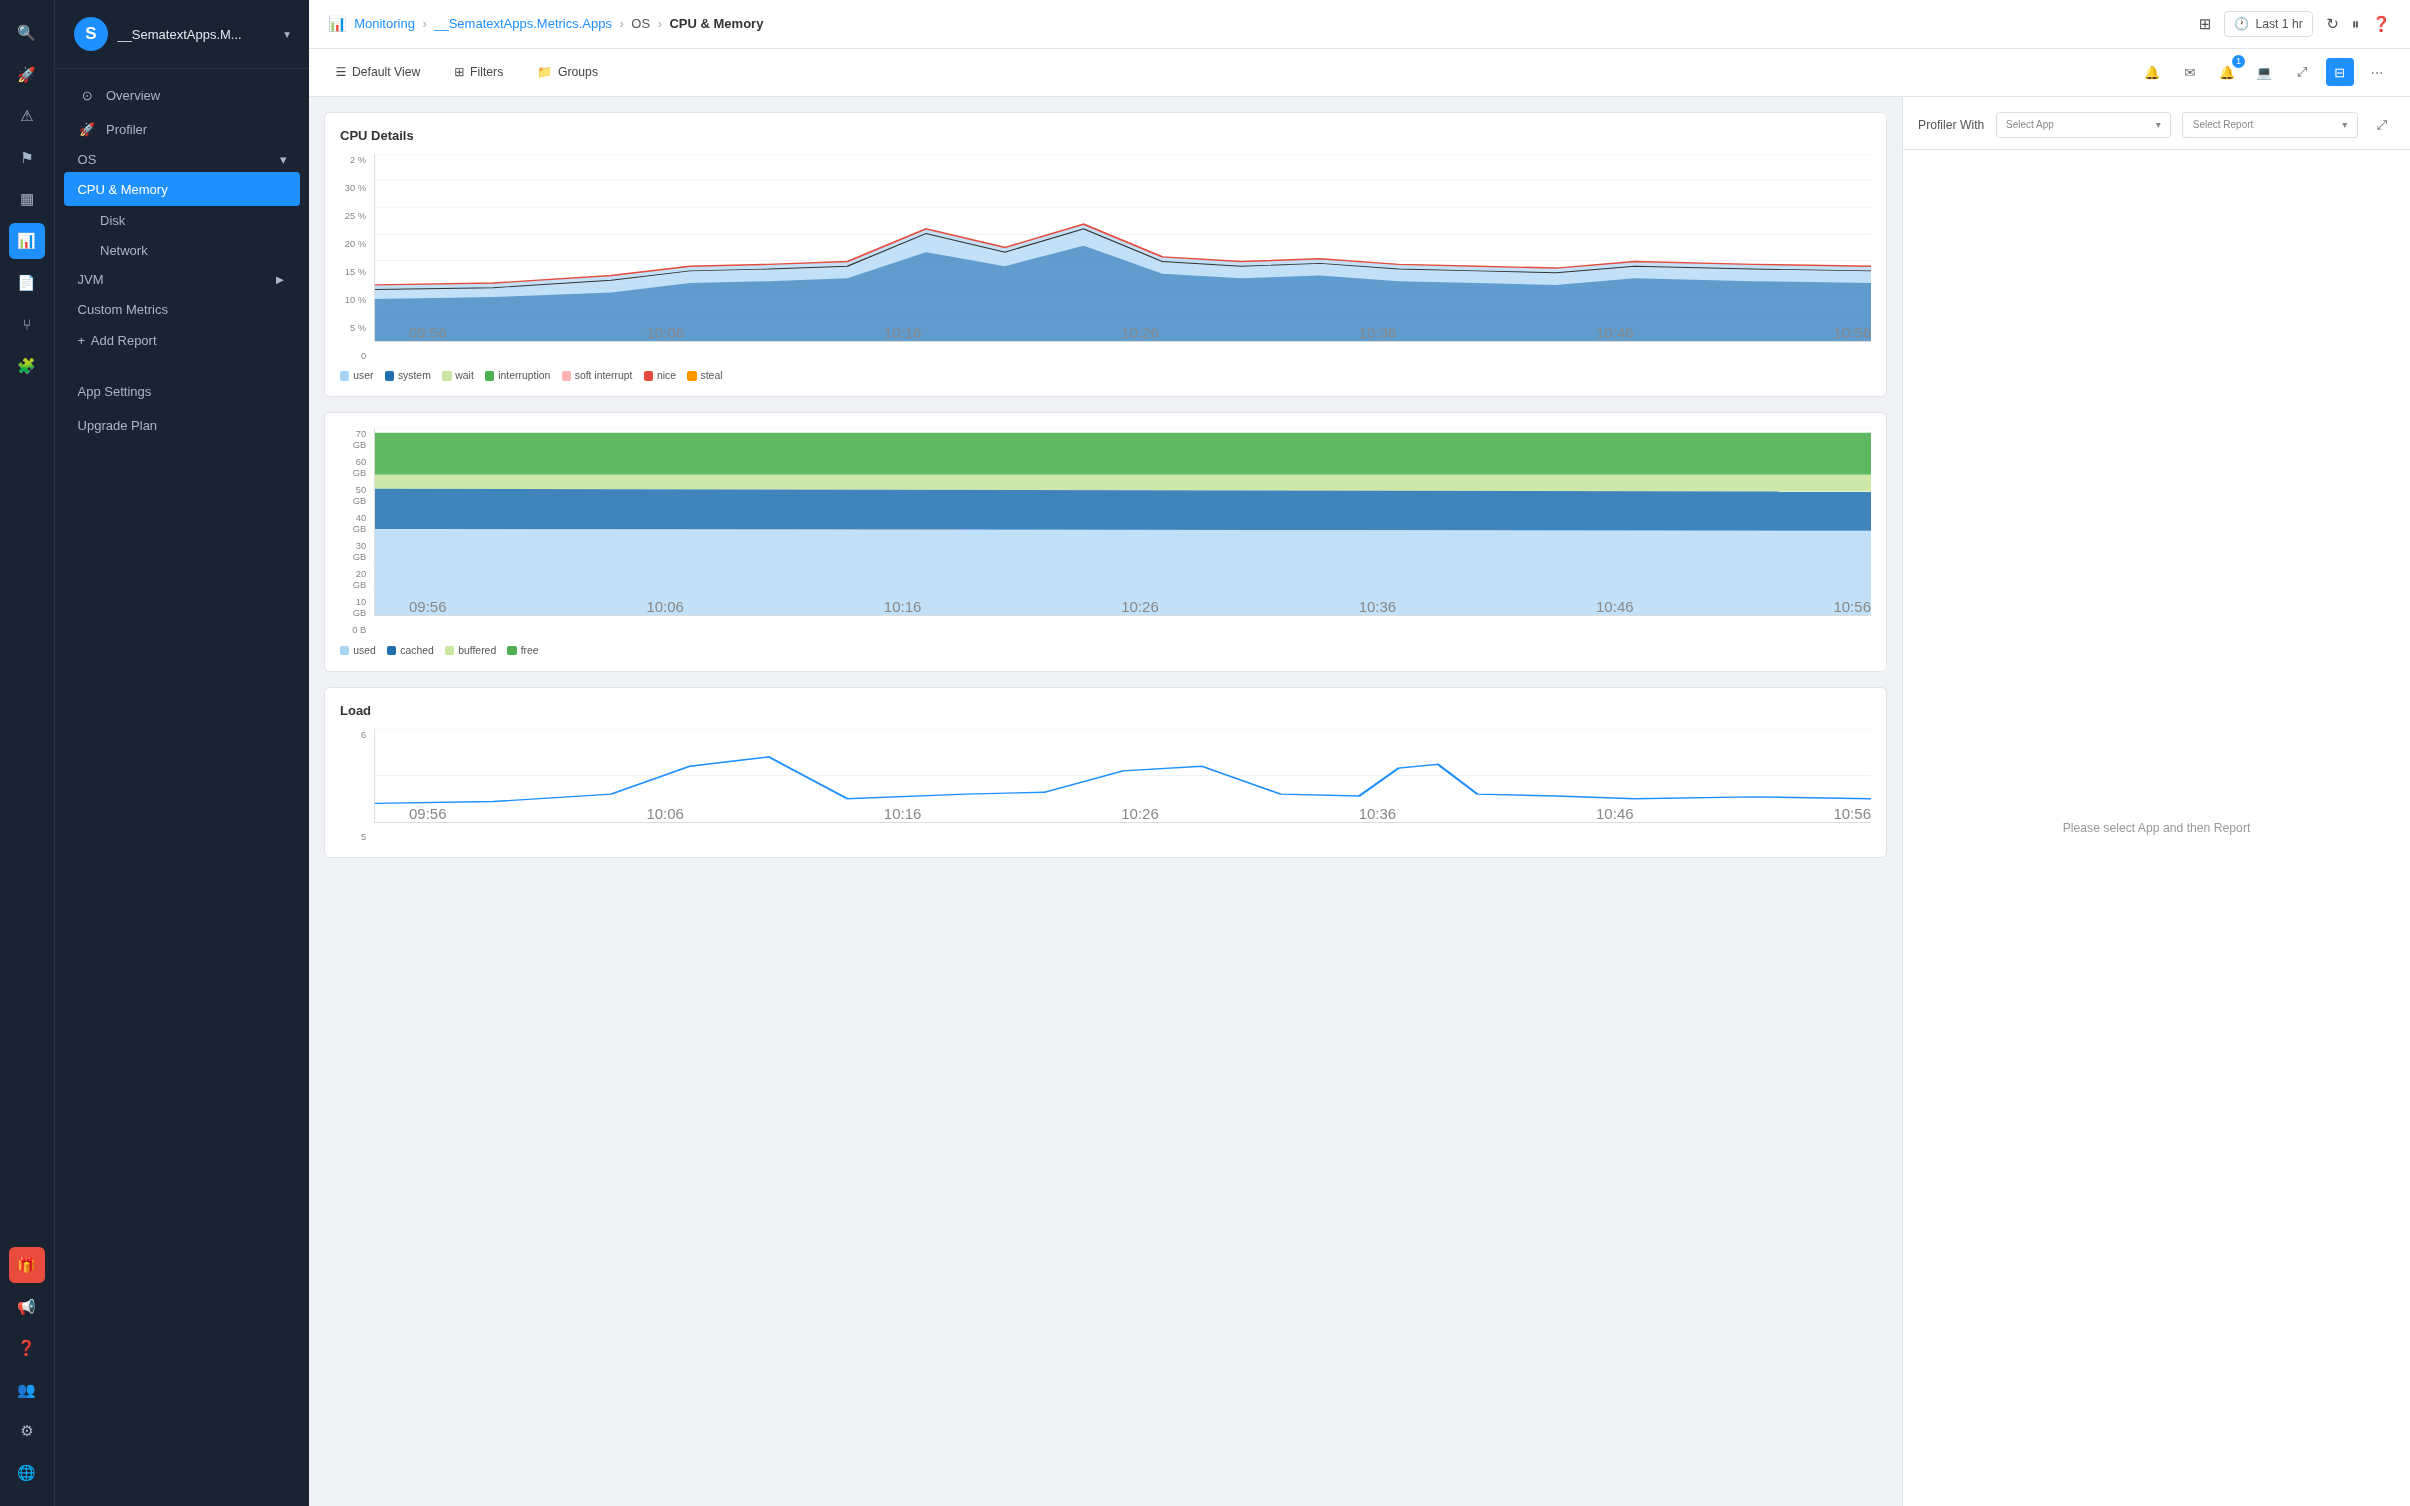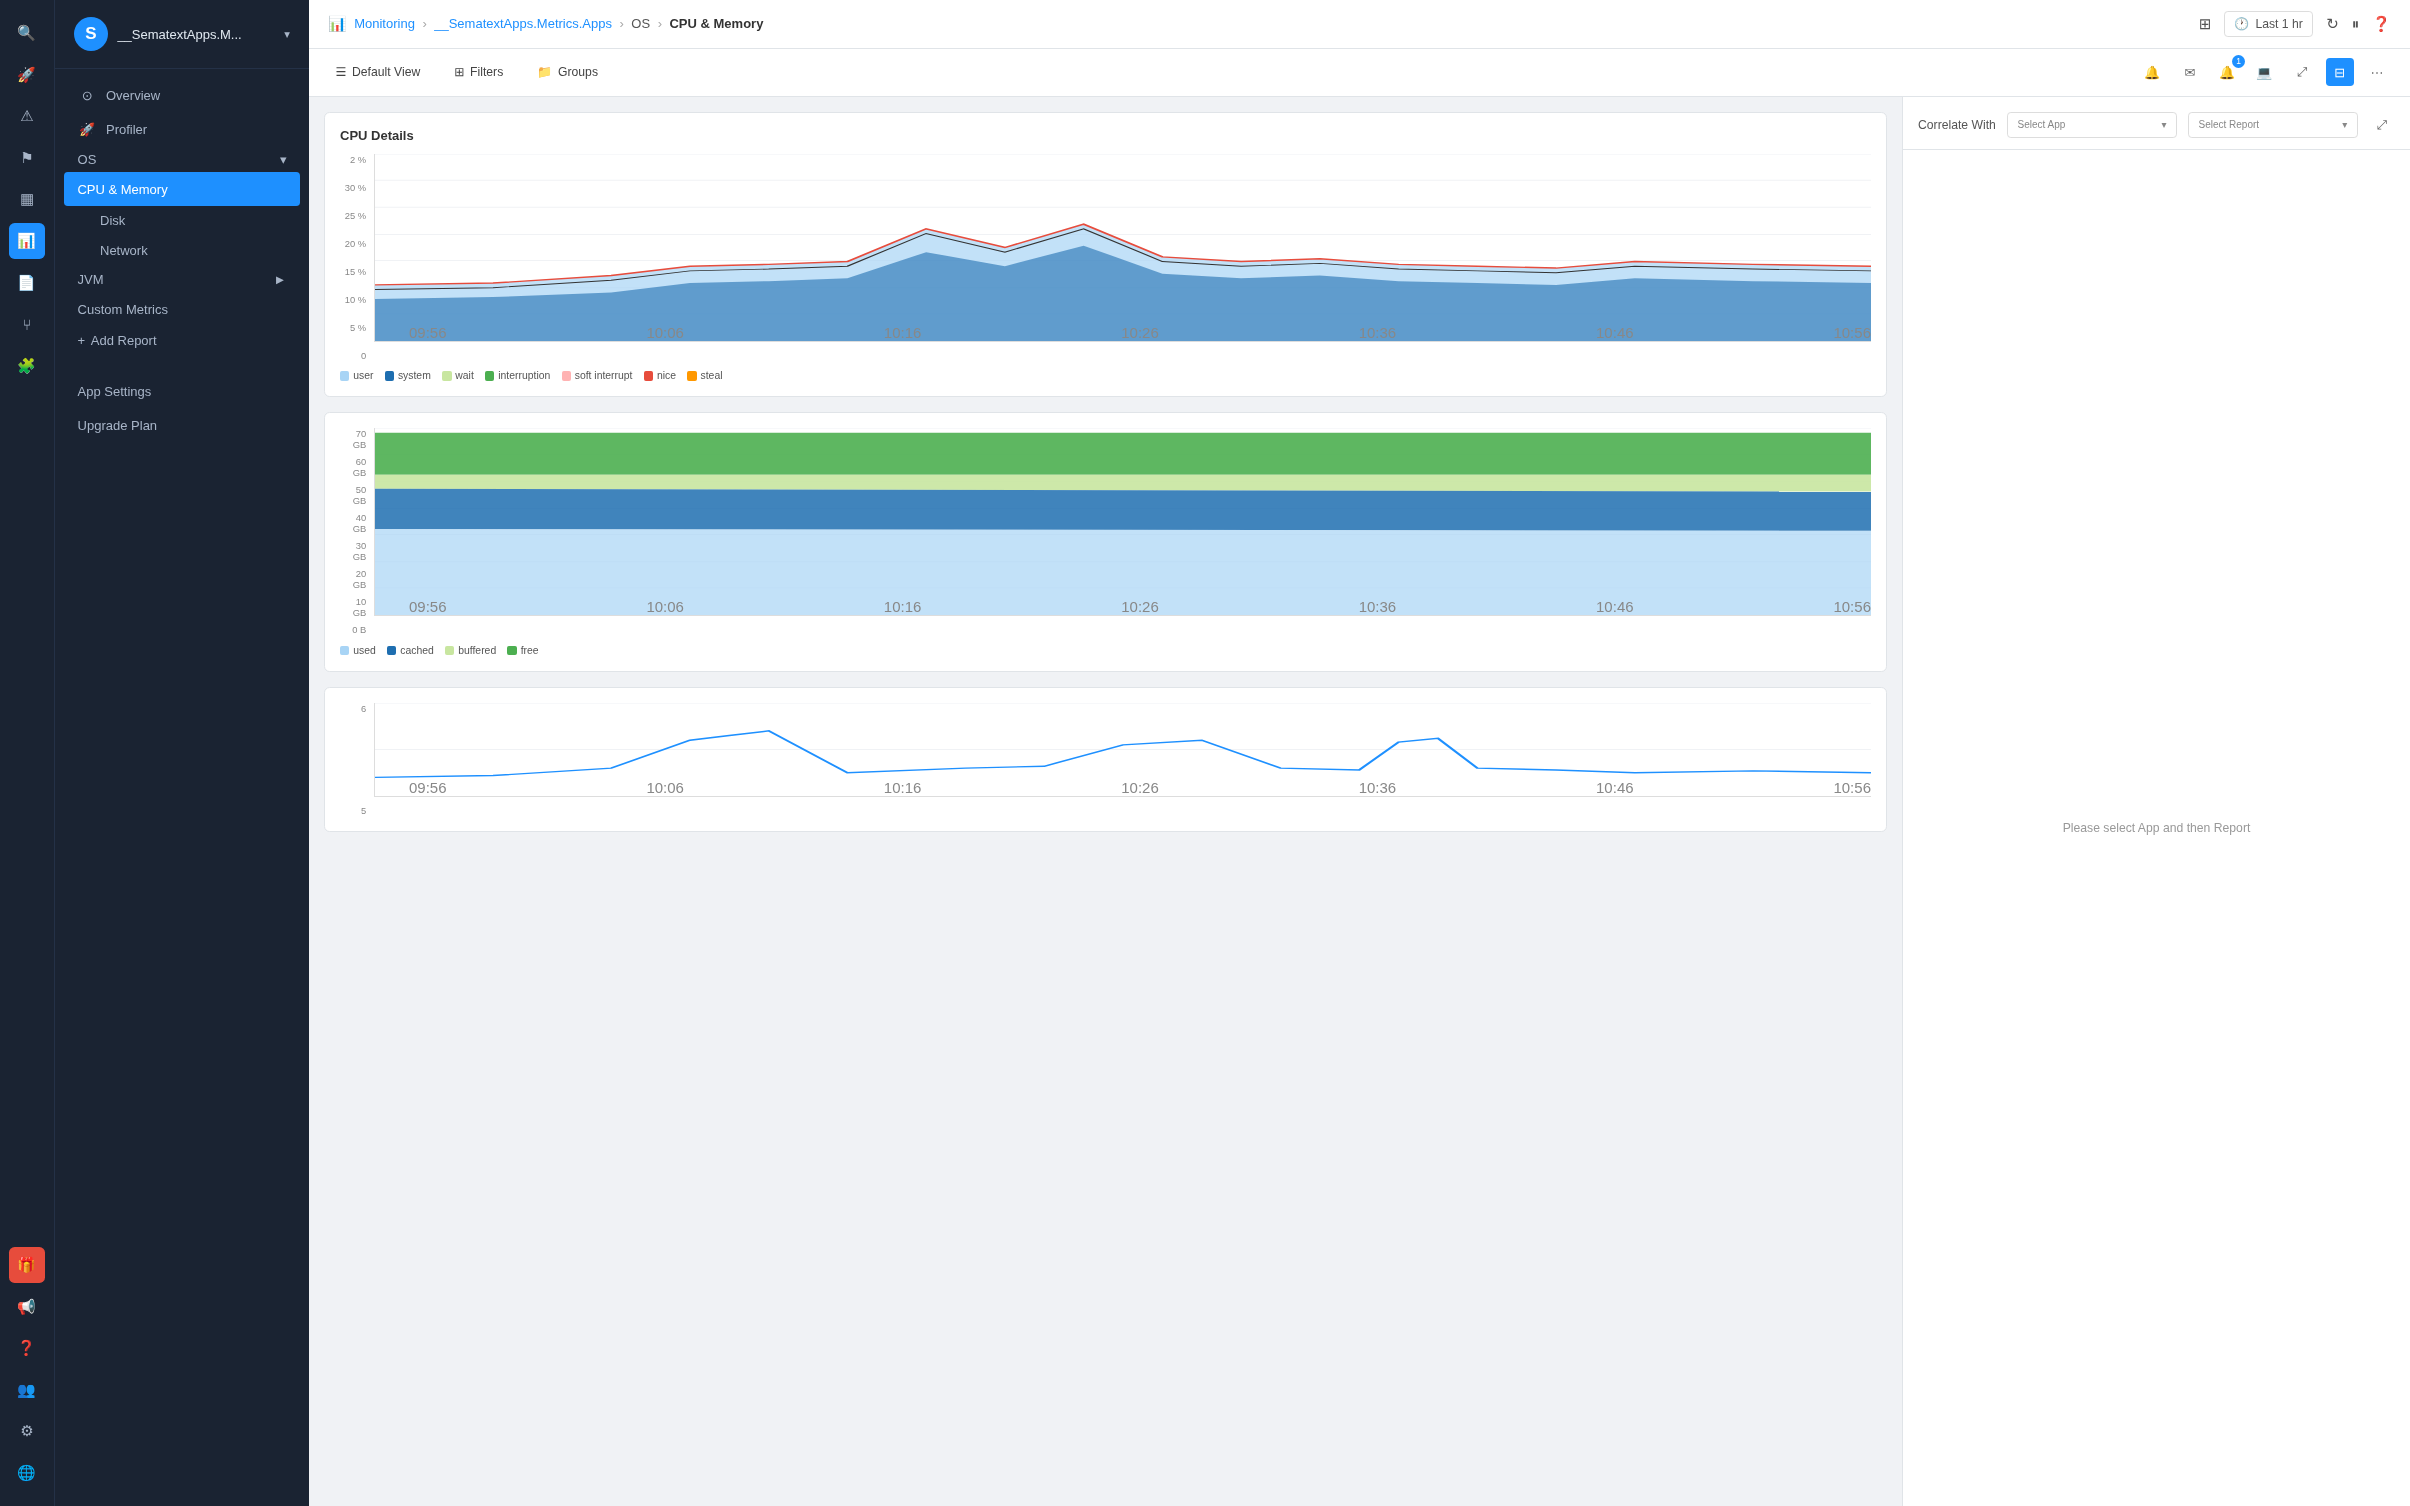--- a/index.html
+++ b/index.html
@@ -604,20 +604,21 @@
             <span>buffered</span>
           </div>
           <div class="legend-item">
             <div class="legend-dot" style="background:#4caf50;"></div>
             <span>free</span>
           </div>
         </div>
       </div>
 
       <div class="chart-card">
+        <div class="chart-title">Load</div>
         <div class="chart-area" style="height: 113px;">
           <div class="chart-y-labels">
             <span>6</span>
             <span>5</span>
           </div>
           <div class="chart-inner">
             <svg class="chart-svg" viewBox="0 0 760 100" preserveAspectRatio="none">
               <line x1="0" y1="0" x2="760" y2="0" stroke="#f0f2f5" stroke-width="1"></line>
               <line x1="0" y1="50" x2="760" y2="50" stroke="#f0f2f5" stroke-width="1"></line>
 
@@ -633,21 +634,21 @@
               <span>10:56</span>
             </div>
           </div>
         </div>
       </div>
 
     </div>
 
     <div class="correlate-panel">
       <div class="correlate-header">
-        <span class="correlate-label">Correlate With</span>
+        <span class="correlate-label">Profiler With</span>
         <div class="select-dropdown">
           <span>Select App</span>
           <span>▾</span>
         </div>
         <div class="select-dropdown">
           <span>Select Report</span>
           <span>▾</span>
         </div>
         <div class="correlate-expand">⤢</div>
       </div>

